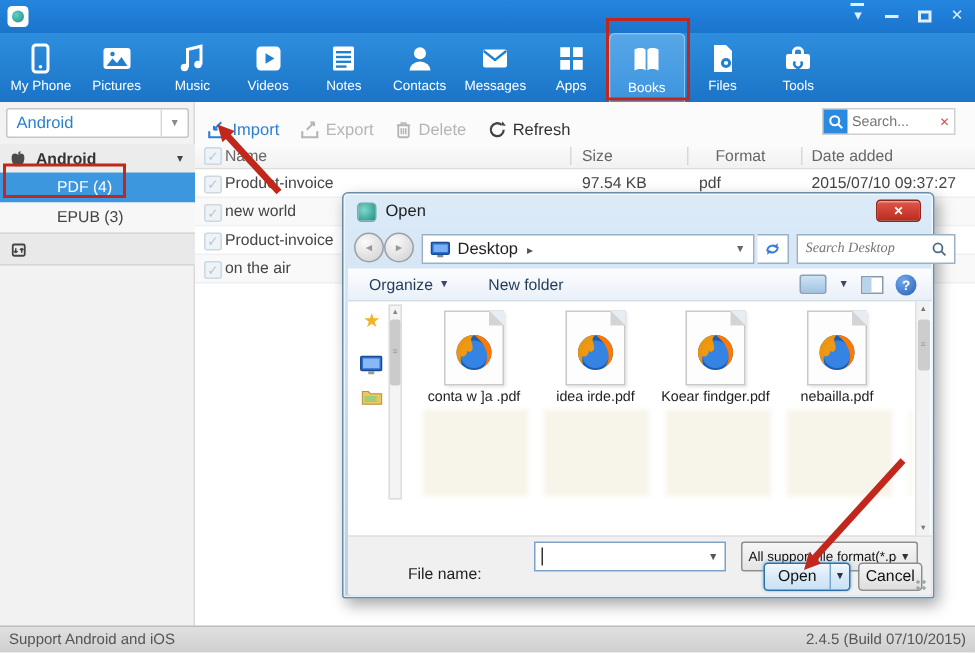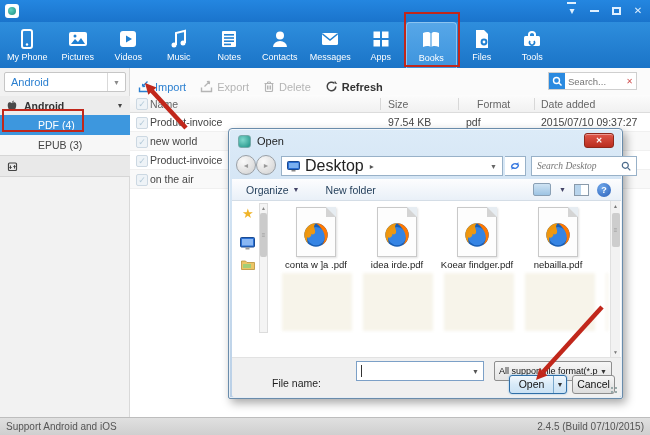--- a/index.html
+++ b/index.html
@@ -54,21 +54,21 @@
   .connect-row svg { margin-left:6px; }
 
   
   .content { position:absolute; left:130px; top:68px; width:520px; height:349px; background:#fff; }
   .actionbar { position:absolute; left:0; top:0; width:520px; height:38px; background:#fbfbfb;
     border-bottom:1px solid #e3e3e3; display:flex; align-items:center; }
   .act { display:flex; align-items:center; gap:4px; font-size:11px; margin-left:14px; cursor:pointer; }
   .act:first-child { margin-left:8px; }
   .act-import { color:#2a7fd0; }
   .act-export, .act-delete { color:#b5b5b5; }
-  .act-refresh { color:#333;font-weight:bold; }
+  .act-refresh { color:#333; }
   .searchbox { position:absolute; right:13px; top:4px; width:89px; height:18px; background:#fff;
     border:1px solid #cfcfcf; display:flex; align-items:center; }
   .searchbox .sqicon { width:16px; height:16px; background:#2a8ae0; display:flex; align-items:center; justify-content:center; }
   .searchbox input { flex:1; width:50px; border:none; outline:none; font-size:9.5px; color:#555;
     padding-left:3px; font-family:"Liberation Sans", sans-serif; background:transparent; }
   .searchbox .sclear { color:#d05050; font-size:8px; margin-right:3px; cursor:pointer; }
 
   .thead { position:absolute; left:0; top:27px; width:520px; height:18px;
     background:linear-gradient(180deg,#fcfcfc,#f1f1f1); border-bottom:1px solid #dcdcdc; font-size:10.5px; color:#666; }
   .thead .sep { position:absolute; top:3px; width:1px; height:12px; background:#d8d8d8; }
@@ -102,21 +102,21 @@
     background:linear-gradient(180deg,#eظ); background:linear-gradient(180deg,#e0574a,#b92d1f);
     border:1px solid #8e281c; color:#fff; font-size:8px; font-weight:bold; text-align:center;
     line-height:13px; cursor:pointer; box-shadow:inset 0 1px 0 rgba(255,255,255,.4); }
   .addr-row { position:absolute; left:0; top:24px; width:100%; height:26px; }
   .navbtn { position:absolute; top:2px; width:20px; height:20px; border-radius:50%;
     background:radial-gradient(circle at 35% 30%, #fafafa, #cfcfcf); border:1px solid #9aa0a6;
     color:#9a9a9a; font-size:7px; text-align:center; line-height:19px; cursor:default; }
   .navbtn.back { left:7px; } .navbtn.fwd { left:27px; }
   .addr-field { position:absolute; left:52px; top:3px; width:222px; height:20px; background:#fff;
     border:1px solid #98b1c8; display:flex; align-items:center; cursor:pointer; }
-  .addr-field .dtext { font-size:16px; color:#222; margin-left:5px;text-align:center; }
+  .addr-field .dtext { font-size:11px; color:#222; margin-left:5px;text-align:center; }
   .addr-field .barrow { font-size:8px; color:#555; margin-left:6px; flex:1; }
   .addr-field .acaret { font-size:7px; color:#666; margin-right:5px; }
   .refr-btn { position:absolute; left:276px; top:3px; width:21px; height:20px; background:#fff;
     border:1px solid #98b1c8; border-left:none; display:flex; align-items:center; justify-content:center; cursor:pointer; }
   .dlg-search { position:absolute; left:302px; top:3px; width:106px; height:20px; background:#fff;
     border:1px solid #98b1c8; display:flex; align-items:center; }
   .dlg-search input { flex:1; width:40px; border:none; outline:none; background:transparent;
     font-family:"Liberation Serif", serif; font-style:italic; font-size:9.5px; color:#8a8a8a; padding-left:5px; }
   .cmdbar { position:absolute; left:3px; top:50px; width:389px; height:22px;
     background:linear-gradient(180deg,#fdfdfe,#e9f0f8); border-bottom:1px solid #d4dde6;
@@ -220,32 +220,32 @@
     <div class="nav-item">
       <svg class="nico" viewBox="0 0 24 24">
           <rect x="3" y="5" width="18" height="14" rx="2" fill="#fff"></rect>
           <path d="M5,17 l4-5 3,3 3-4 4,6 z" fill="var(--cut)"></path>
           <circle cx="9" cy="9" r="1.5" fill="var(--cut)"></circle>
         </svg>
       <span class="nlabel">Pictures</span>
       </div>
     <div class="nav-item">
       <svg class="nico" viewBox="0 0 24 24">
-          <rect x="4" y="4" width="16" height="16" rx="3" fill="#fff"></rect>
-          <path d="M10,8.5 L16,12 L10,15.5 z" fill="var(--cut)"></path>
-        </svg>
-      <span class="nlabel">Videos</span>
-      </div>
-    <div class="nav-item">
-      <svg class="nico" viewBox="0 0 24 24">
           <path d="M9,18 V6 l9-2.2 V16" fill="none" stroke="#fff" stroke-width="2"></path>
           <circle cx="7" cy="18" r="2.5" fill="#fff"></circle>
           <circle cx="16" cy="16" r="2.5" fill="#fff"></circle>
         </svg>
       <span class="nlabel">Music</span>
+      </div>
+    <div class="nav-item">
+      <svg class="nico" viewBox="0 0 24 24">
+          <rect x="4" y="4" width="16" height="16" rx="3" fill="#fff"></rect>
+          <path d="M10,8.5 L16,12 L10,15.5 z" fill="var(--cut)"></path>
+        </svg>
+      <span class="nlabel">Videos</span>
       </div>
     <div class="nav-item">
       <svg class="nico" viewBox="0 0 24 24">
           <rect x="5" y="4" width="14" height="16" rx="1" fill="#fff"></rect>
           <rect x="7" y="7" width="10" height="1.6" fill="var(--cut)"></rect>
           <rect x="7" y="10.2" width="10" height="1.6" fill="var(--cut)"></rect>
           <rect x="7" y="13.4" width="10" height="1.6" fill="var(--cut)"></rect>
           <rect x="7" y="16.6" width="7" height="1.6" fill="var(--cut)"></rect>
         </svg>
       <span class="nlabel">Notes</span>

